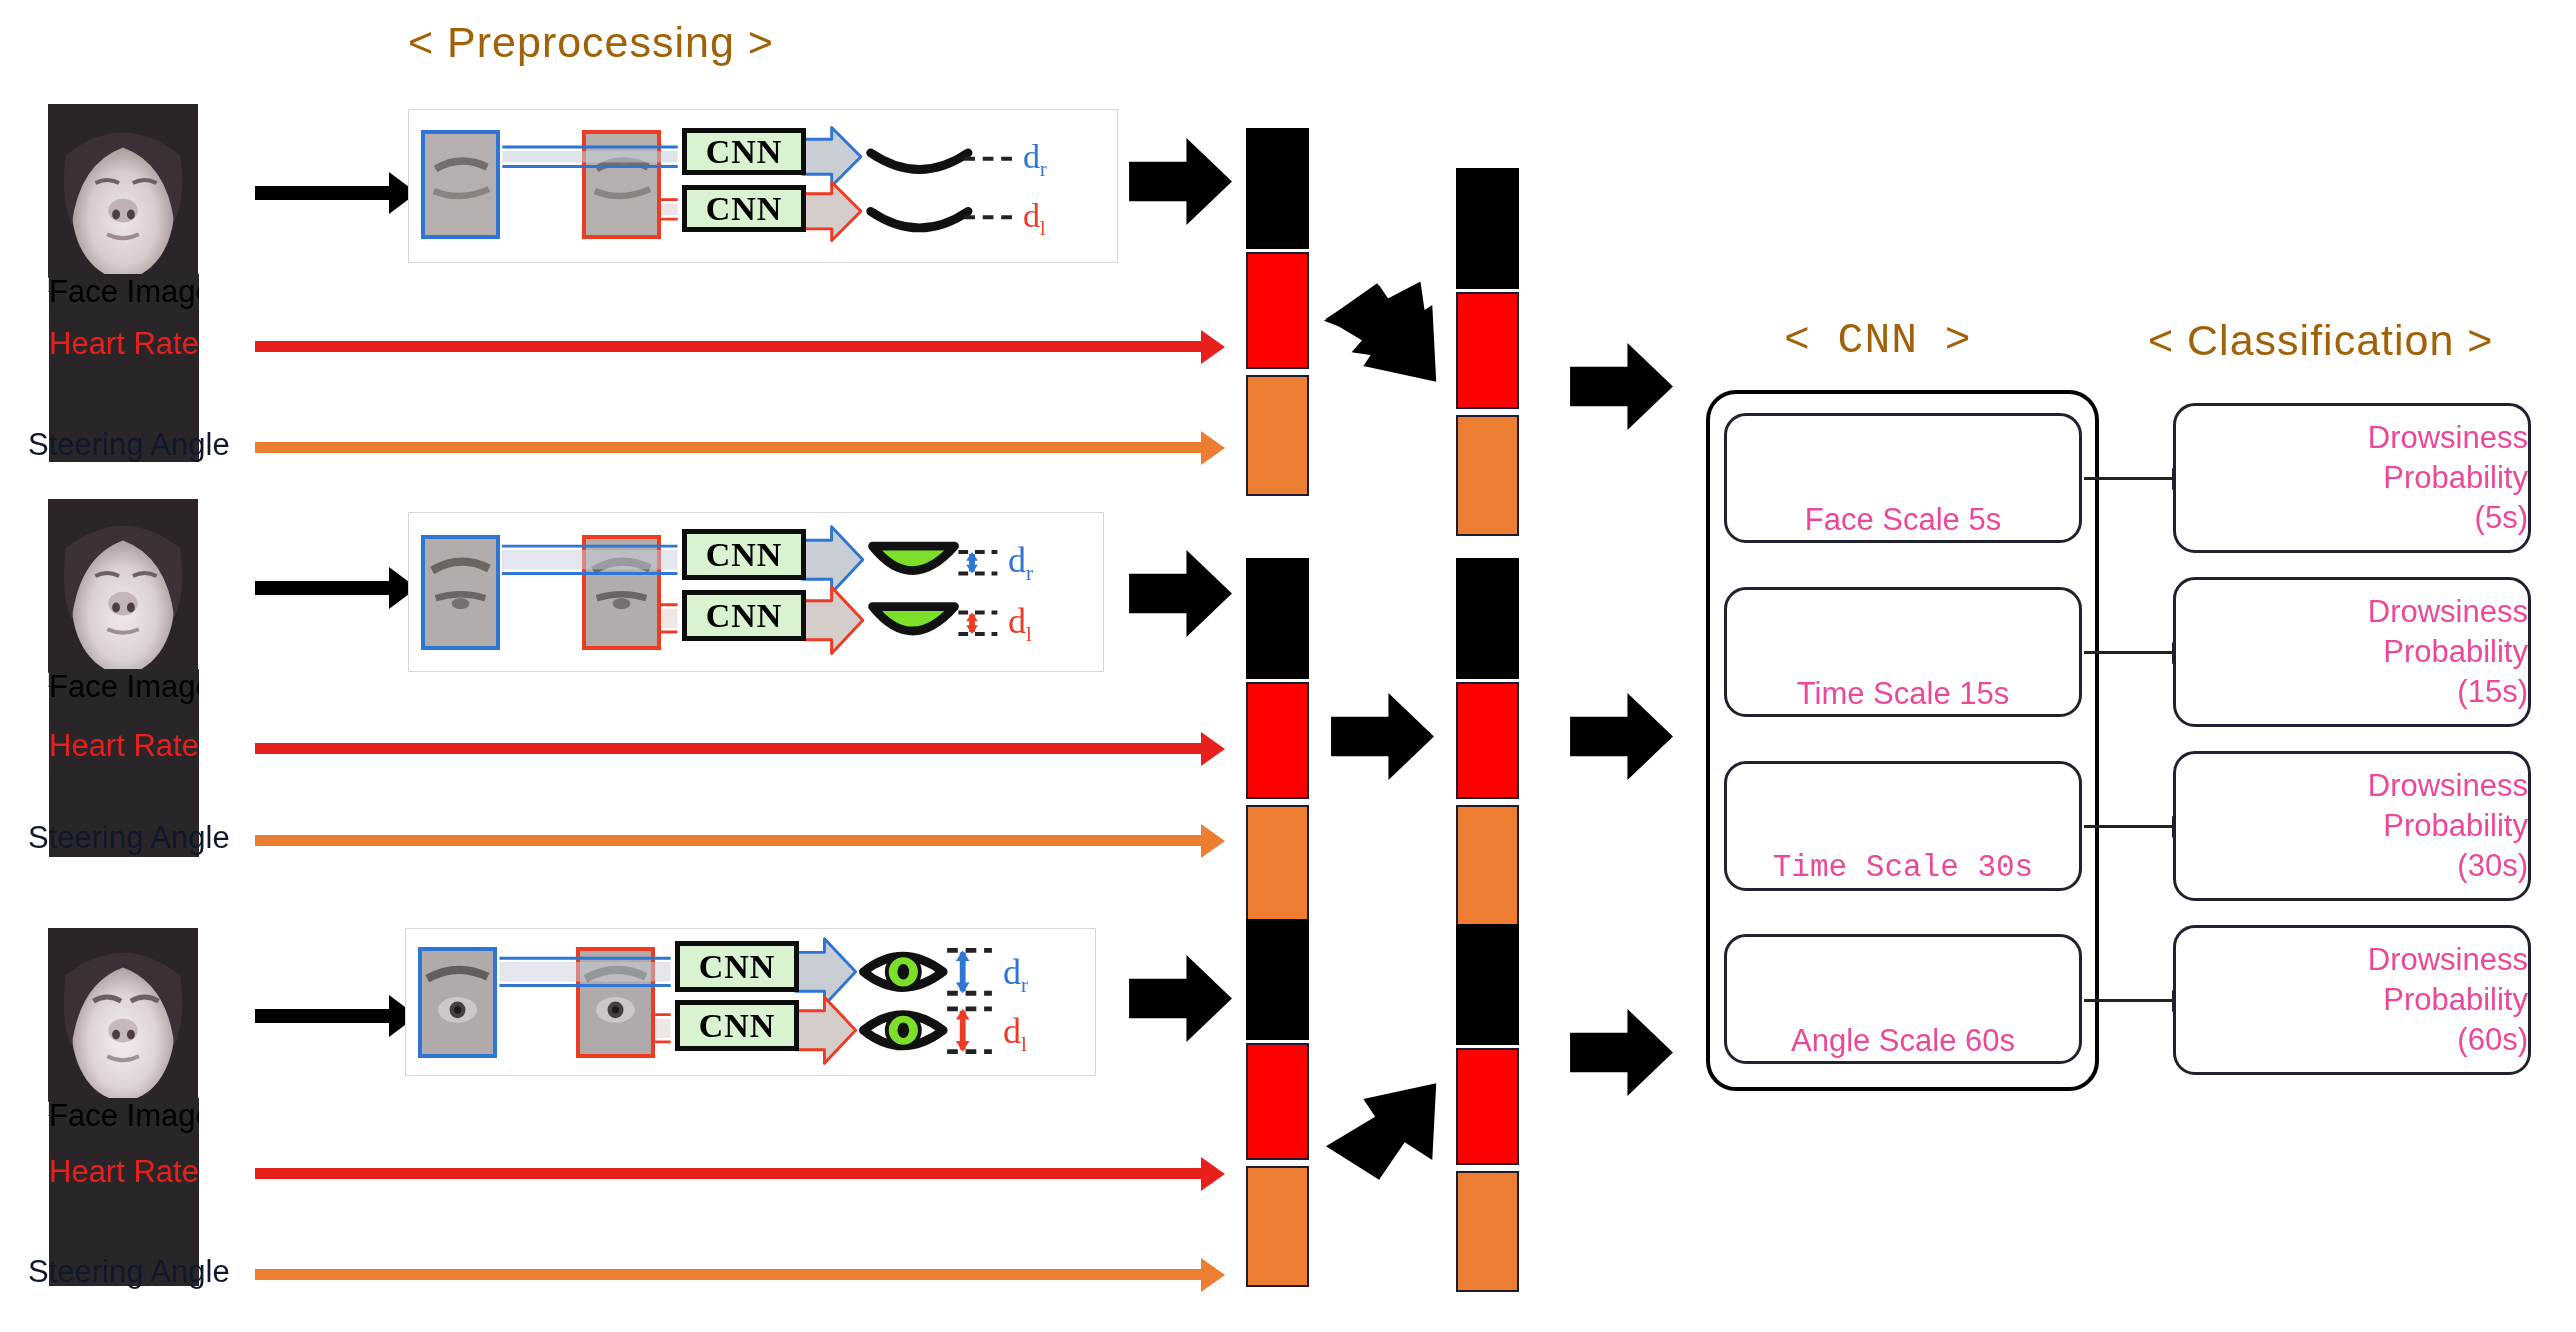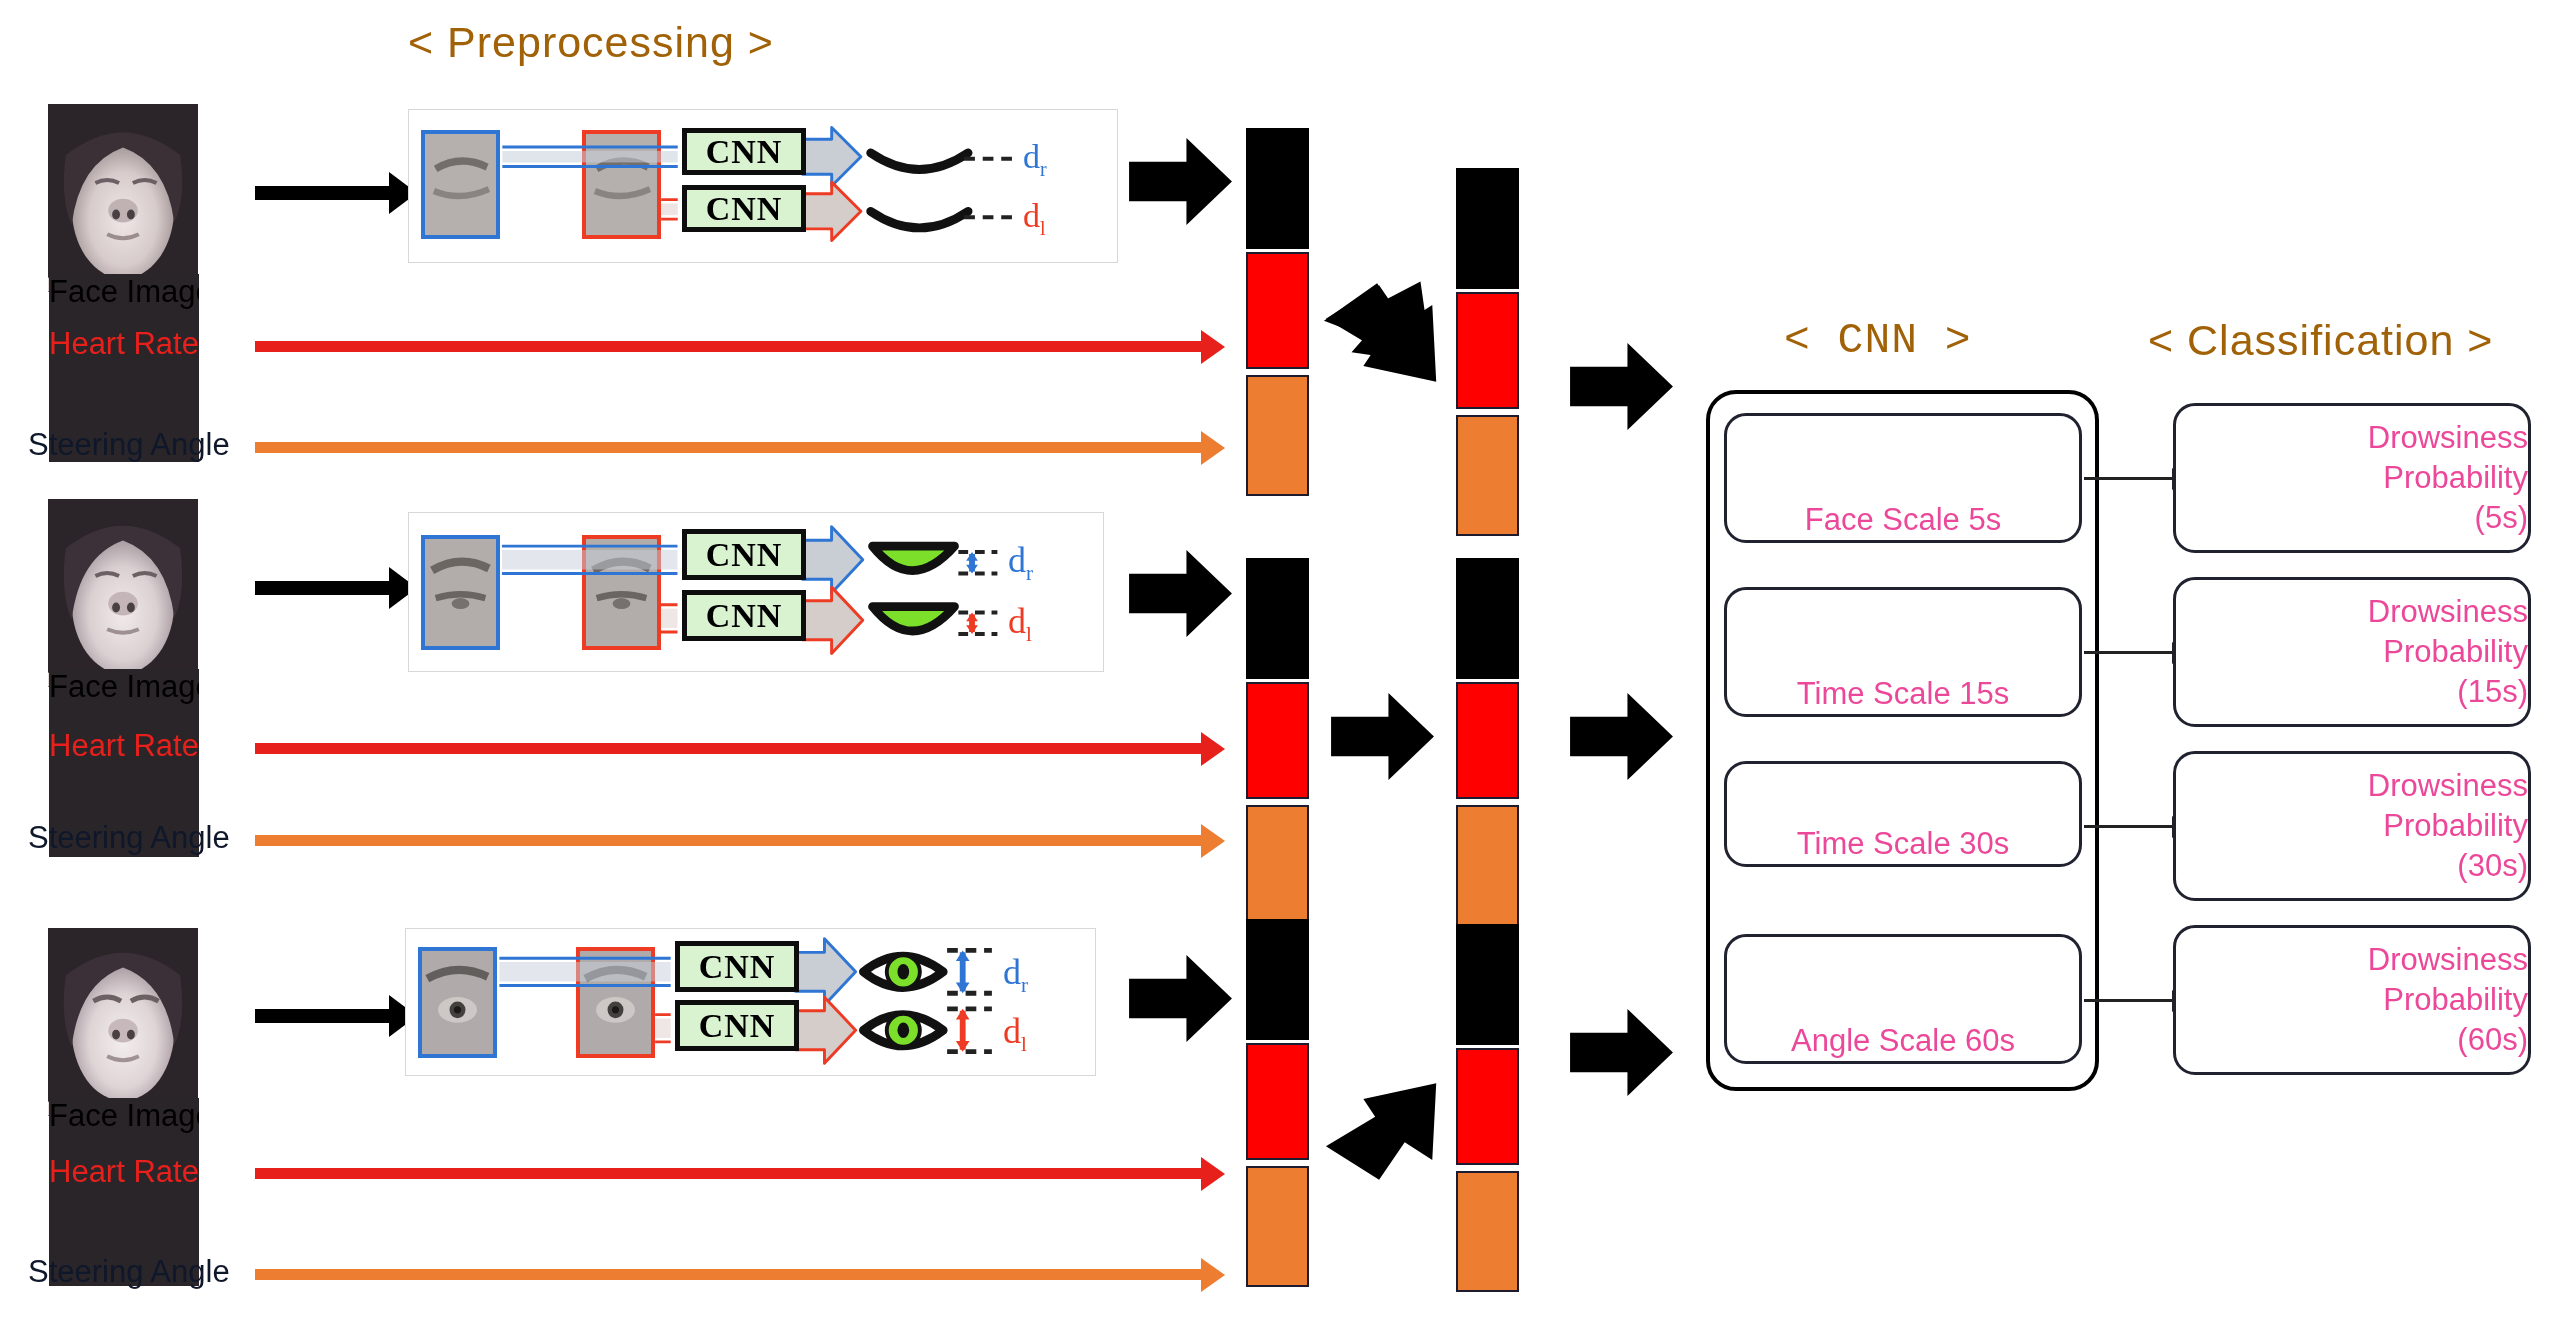--- a/index.html
+++ b/index.html
@@ -382,21 +382,21 @@
 </svg>
 
 <div class="container-box" style="left:1706px;top:390px;width:393px;height:701px;"></div>
 
 <div class="rbox" style="left:1724px;top:413px;width:358px;height:130px;">
   <span>Face Scale 5s</span>
 </div>
 <div class="rbox" style="left:1724px;top:587px;width:358px;height:130px;">
   <span>Time Scale 15s</span>
 </div>
-<div class="rbox" style="left:1724px;top:761px;width:358px;height:106px;">
+<div class="rbox" style="left:1724px;top:761px;width:358px;height:130px;font-family:Liberation Mono, monospace;">
   <span>Time Scale 30s</span>
 </div>
 <div class="rbox" style="left:1724px;top:934px;width:358px;height:130px;">
   <span>Angle Scale 60s</span>
 </div>
 
 <div class="conn" style="left:2084px;top:477px;width:89px;"></div>
 <div class="conn" style="left:2084px;top:651px;width:89px;"></div>
 <div class="conn" style="left:2084px;top:825px;width:89px;"></div>
 <div class="conn" style="left:2084px;top:999px;width:89px;"></div>

